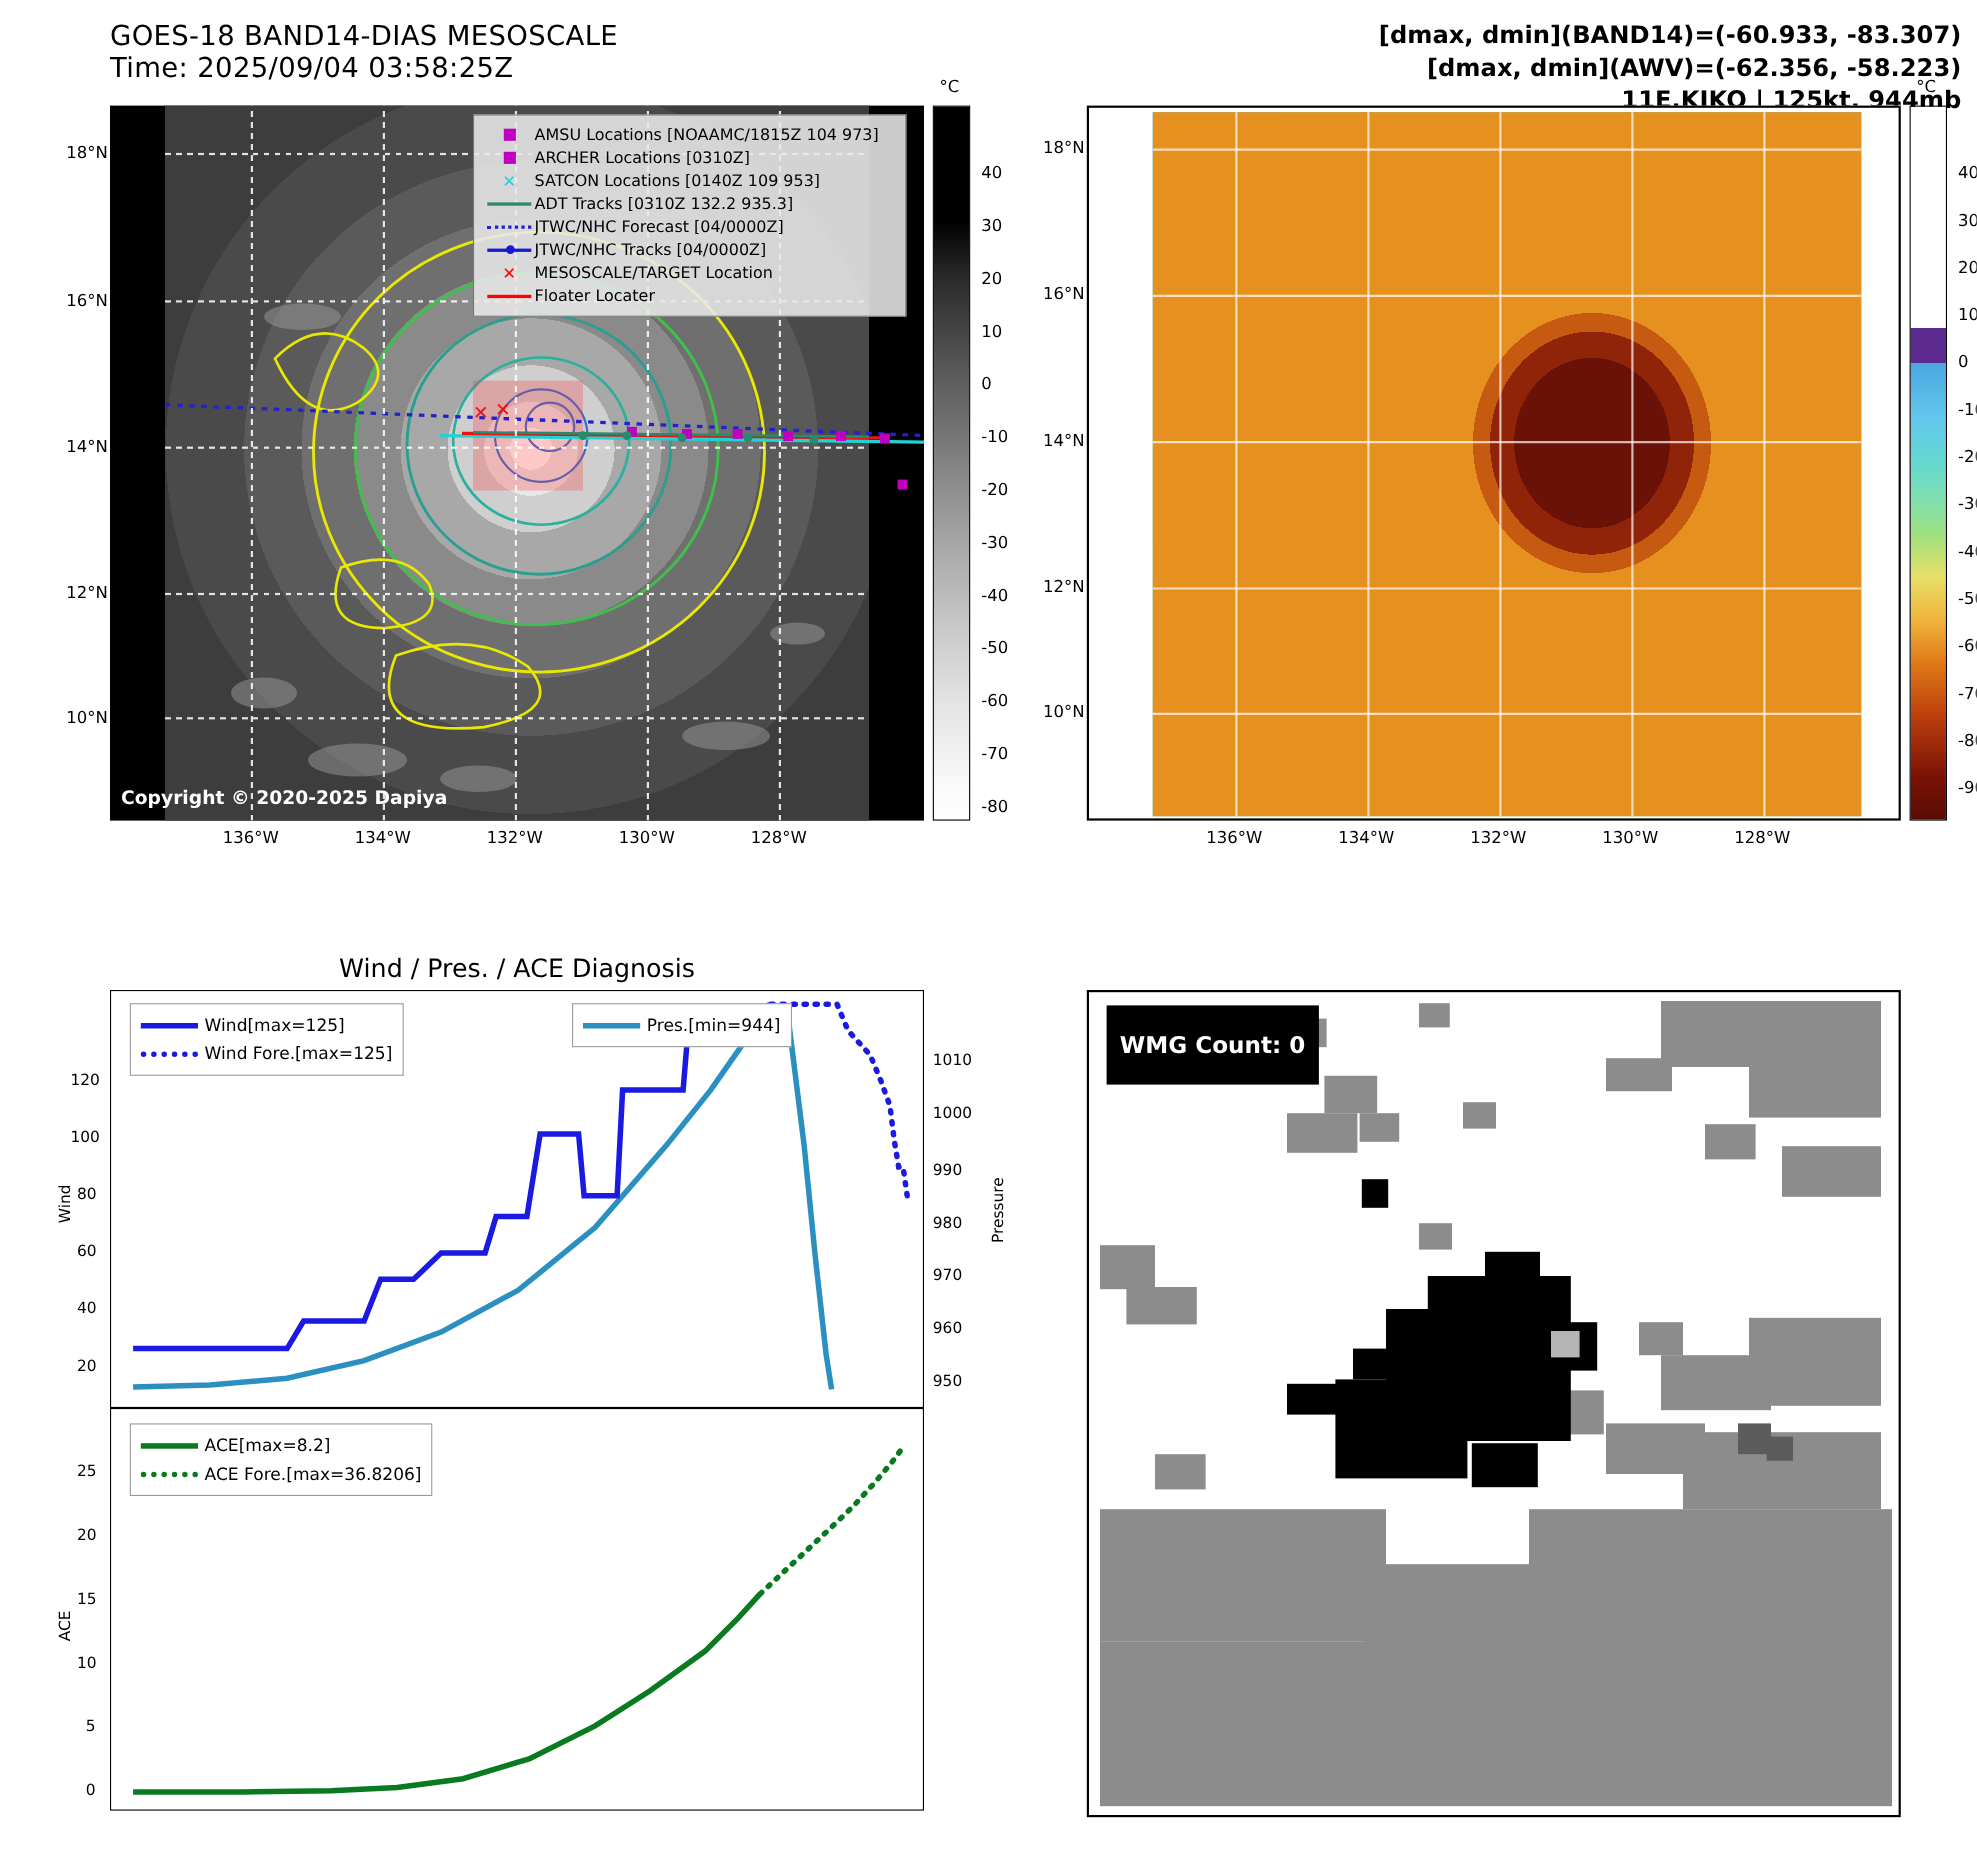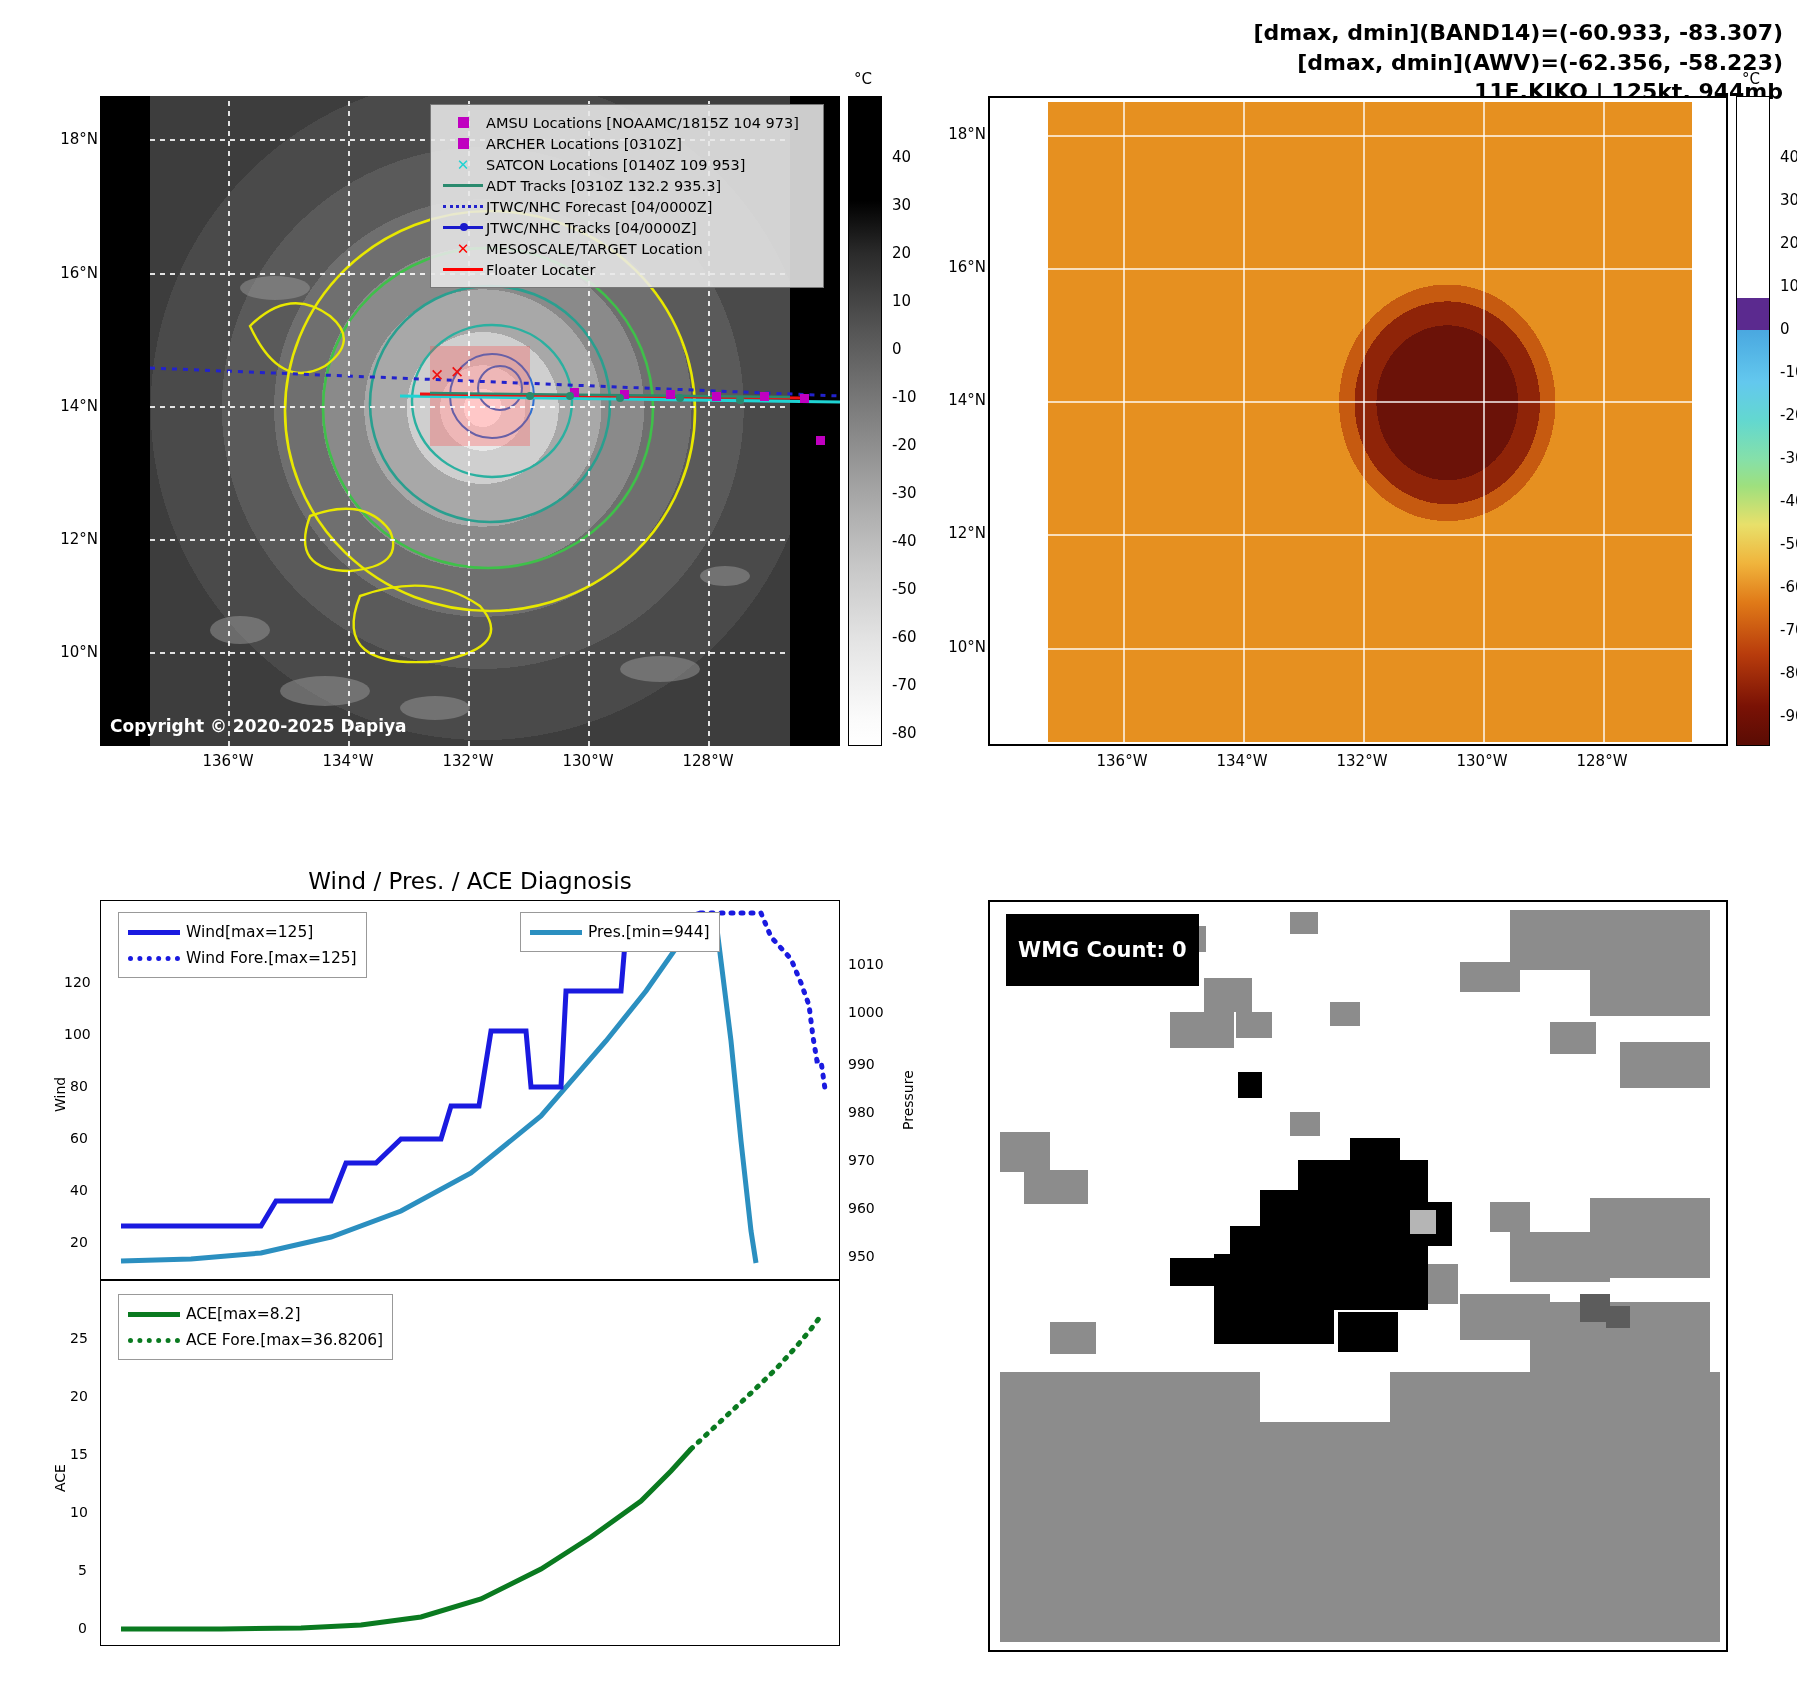--- a/index.html
+++ b/index.html
@@ -63,20 +63,22 @@
   
   #br{left:988px;top:900px;width:740px;height:752px;}
   #br .box{position:absolute;left:0;top:0;width:740px;height:752px;border:2px solid #000;box-sizing:border-box;background:#fff;overflow:hidden;}
   .wmgbadge{position:absolute;left:16px;top:12px;background:#000;color:#fff;font-size:21px;font-weight:bold;padding:24px 12px;}
   svg{display:block;}
 </style>
 </head>
 <body>
 
 <div class="panel" style="left:100px;top:18px;">
+  <div class="ttl">GOES-18 BAND14-DIAS MESOSCALE</div>
+  <div class="ttl">Time: 2025/09/04 03:58:25Z</div>
 </div>
 <div class="hdr-right">
   <div>[dmax, dmin](BAND14)=(-60.933, -83.307)</div>
   <div>[dmax, dmin](AWV)=(-62.356, -58.223)</div>
   <div>11E.KIKO | 125kt, 944mb</div>
 </div>
 
 <div class="panel" id="tl">
   <div class="imgbox">
     <div class="irbase"></div>

